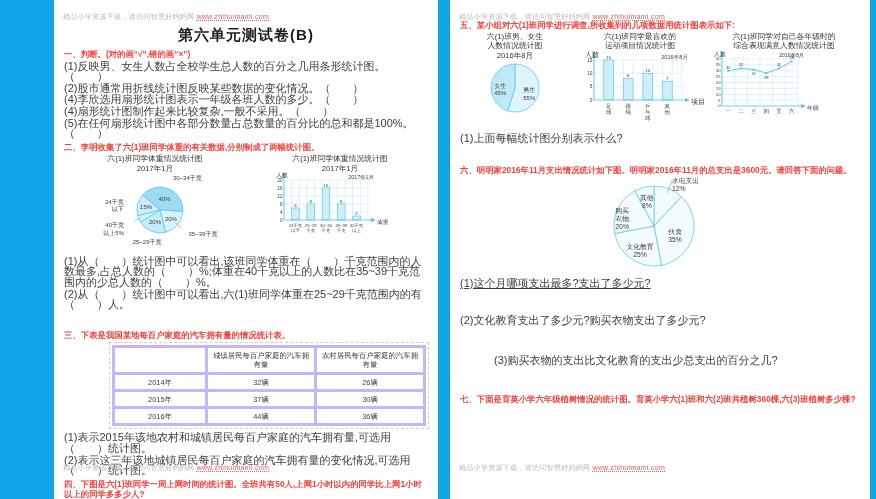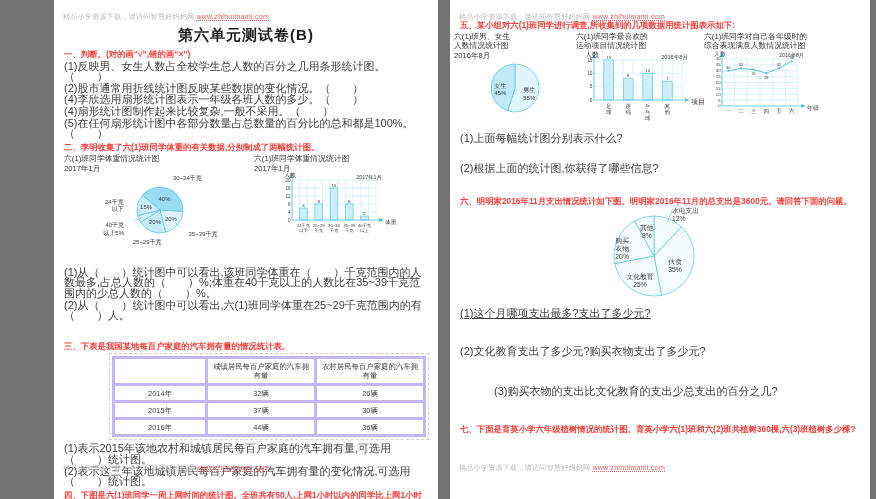--- a/index.html
+++ b/index.html
@@ -1,29 +1,29 @@
 <!DOCTYPE html>
 <html><head>
 <meta charset="utf-8">
 <title>第六单元测试卷(B)</title>
 <style>
   html,body{margin:0;padding:0;background:#fff;}
-  .canvas{position:relative;width:876px;height:499px;background:#737373;overflow:hidden;
+  .canvas{position:relative;width:876px;height:499px;background:#0ea5e9;overflow:hidden;
           font-family:"Liberation Sans",sans-serif;color:#3c3c3c;}
   .page{position:absolute;top:0;bottom:0;background:#ffffff;overflow:hidden;}
   .page.left{left:54px;width:384px;}
   .page.right{left:450px;width:420px;}
   .wm{position:absolute;left:9px;font-size:7px;color:#b9b9b9;white-space:nowrap;letter-spacing:.3px;}
   .wm.top{top:12px;} .wm.bot{bottom:26px;}
   .wm .url{color:#e06060;border-bottom:1px dotted #e06060;margin-left:2px;}
   h1.title{margin:26px 0 4px;text-align:center;font-size:15px;font-weight:600;color:#1c1c1c;letter-spacing:1px;}
   .sec{color:#f5413d;font-size:8.4px;font-weight:700;line-height:10.6px;margin:3px 10px 1px;}
   .q{font-size:11px;line-height:10.6px;margin:0 10px 1px;color:#3c3c3c;}
-  .charts-row{display:flex;margin:2px 0 0 10px;gap:8px;}
-  .cblock{text-align:left;}
+  .charts-row{display:flex;margin:2px 0 0 10px;}
+  .cblock{text-align:center;}
   .c-title{font-size:7.8px;color:#333;line-height:9.5px;}
   .c-sub{font-size:7.6px;color:#333;line-height:9px;}
   svg{display:block;overflow:visible;}
   svg text{font-family:"Liberation Sans",sans-serif;fill:#3c3c3c;}
   table.car{border-collapse:collapse;margin:5px 0 6px 58px;outline:1px dashed #cfcfcf;outline-offset:2px;}
   table.car th,table.car td{border:3px solid #c4b5fd;font-size:7.4px;font-weight:400;
      text-align:center;color:#3c3c3c;padding:1px 3px;line-height:9px;}
   table.car th{width:100px;height:22px;} table.car th.c0{width:84px;}
   table.car td{height:12px;}
   .row3{display:flex;margin:1px 0 0 4px;}
@@ -116,21 +116,21 @@
             <line x1="38" y1="3" x2="38" y2="47" stroke="#4ec5e8" stroke-width="0.8"></line>
             <line x1="38" y1="47" x2="127" y2="47" stroke="#4ec5e8" stroke-width="0.8"></line>
             <path d="M36 5L38 0L40 5Z" fill="#4ec5e8"></path>
             <path d="M125 45L130 47L125 49Z" fill="#4ec5e8"></path>
             <text x="36" y="4" font-size="5.800000000000001" text-anchor="middle">人数</text>
             <text x="131" y="50.5" font-size="5.800000000000001" text-anchor="start">体重</text>
             <text x="128" y="6" font-size="5.3999999999999995" text-anchor="end">2017年1月</text>
           </svg>
       </div>
     </div>
-    <div class="q" style="margin-top:18px;">(1)从（　　）统计图中可以看出,该班同学体重在（　　）千克范围内的人数最多,占总人数的（　　）%;体重在40千克以上的人数比在35~39千克范围内的少总人数的（　　）%。</div>
+    <div class="q" style="margin-top:7px;">(1)从（　　）统计图中可以看出,该班同学体重在（　　）千克范围内的人数最多,占总人数的（　　）%;体重在40千克以上的人数比在35~39千克范围内的少总人数的（　　）%。</div>
     <div class="q">(2)从（　　）统计图中可以看出,六(1)班同学体重在25~29千克范围内的有（　　）人。</div>
 
     <div class="sec" style="margin-top:20px;">三、下表是我国某地每百户家庭的汽车拥有量的情况统计表。</div>
     <table class="car">
       <thead>
         <tr>
           <th class="c0"></th>
           <th>城镇居民每百户家庭的汽车拥有量</th>
           <th>农村居民每百户家庭的汽车拥有量</th>
         </tr>
@@ -284,21 +284,20 @@
             <line x1="18" y1="55" x2="99" y2="55" stroke="#4ec5e8" stroke-width="0.8"></line>
             <path d="M16 6L18 1L20 6Z" fill="#4ec5e8"></path>
             <path d="M97 53L102 55L97 57Z" fill="#4ec5e8"></path>
             <text x="16" y="5" font-size="6" text-anchor="middle">人数</text>
             <text x="103" y="58.5" font-size="6" text-anchor="start">年级</text>
             <text x="100" y="6" font-size="5.2" text-anchor="end">2016年8月</text>
           </svg>
       </div>
     </div>
     <div class="q" style="margin-top:6px;">(1)上面每幅统计图分别表示什么?</div>
-    <div class="q" style="margin-top:20px;">(2)根据上面的统计图,你获得了哪些信息?</div>
 
     <div class="sec" style="margin-top:22px;">六、明明家2016年11月支出情况统计如下图。明明家2016年11月的总支出是3600元。请回答下面的问题。</div>
     <svg width="232" height="96" style="margin-left:88px;margin-top:2px;">
         <path d="M116 48L116.0 8.0A40 40 0 0 1 143.4 18.8Z" fill="#f3fbfe" stroke="#4ec5e8" stroke-width="0.7"></path>
         <text x="133.96447817101227" y="4.62690748865333" font-size="6.8" text-anchor="start"><tspan x="133.96447817101227" dy="0">水电支出</tspan><tspan x="133.96447817101227" dy="8.2">12%</tspan></text>
         <line x1="129.0" y1="15.3" x2="134.0" y2="2.6" stroke="#4ec5e8" stroke-width="0.7"></line>
         <path d="M116 48L143.4 18.8A40 40 0 0 1 123.5 87.3Z" fill="#f3fbfe" stroke="#4ec5e8" stroke-width="0.7"></path>
         <text x="137.12646108489275" y="56.13780433286305" font-size="6.8" text-anchor="middle"><tspan x="137.12646108489275" dy="0">伙食</tspan><tspan x="137.12646108489275" dy="8.2">35%</tspan></text>
         <path d="M116 48L123.5 87.3A40 40 0 0 1 76.7 55.5Z" fill="#f3fbfe" stroke="#4ec5e8" stroke-width="0.7"></path>
         <text x="102.06033222926716" y="70.51159824200914" font-size="6.8" text-anchor="middle"><tspan x="102.06033222926716" dy="0">文化教育</tspan><tspan x="102.06033222926716" dy="8.2">25%</tspan></text>

